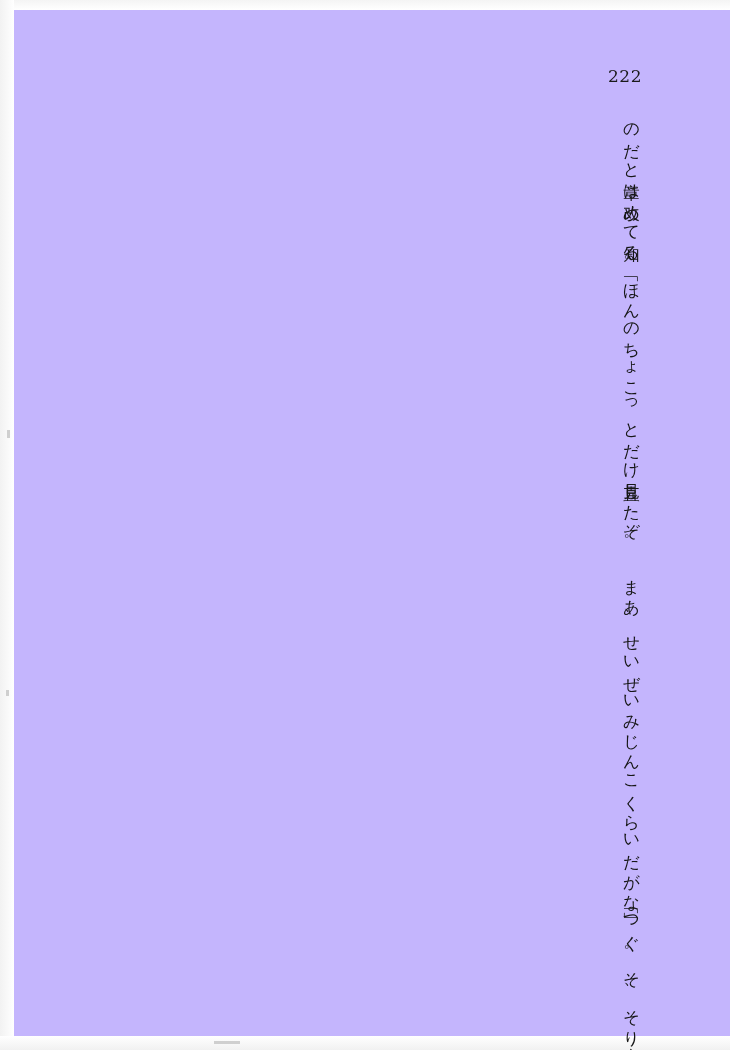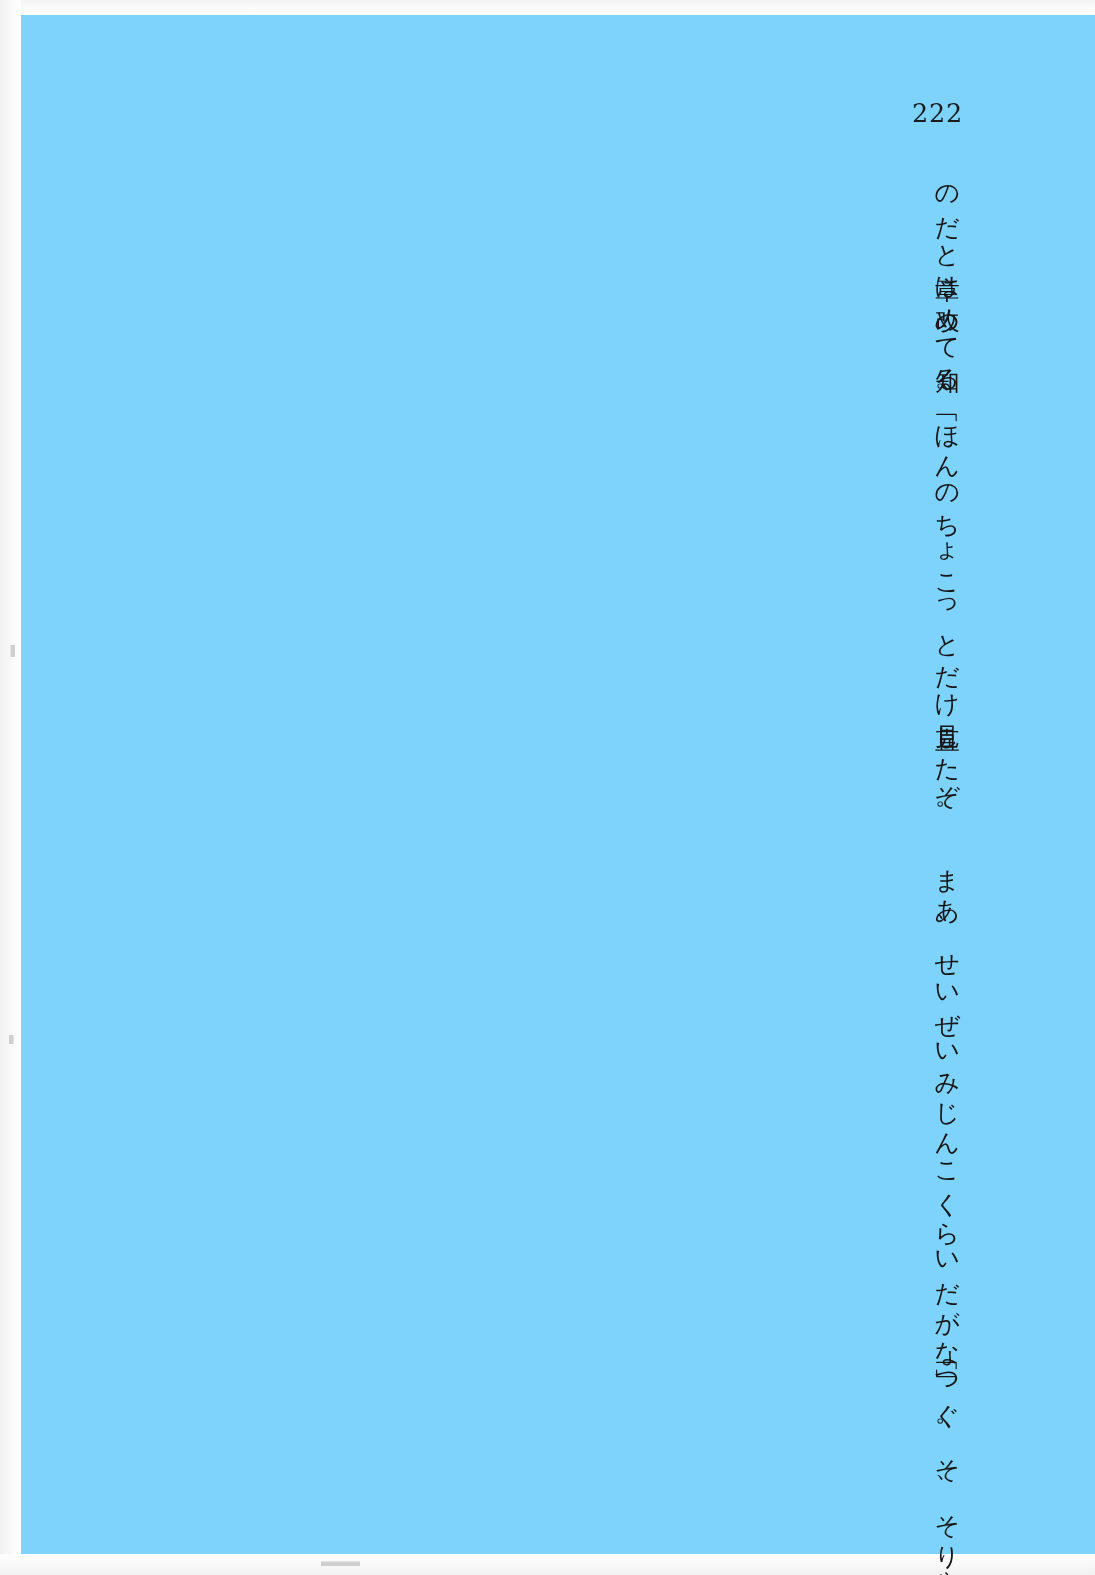--- a/index.html
+++ b/index.html
@@ -11,21 +11,21 @@
     width: 730px;
     height: 1050px;
     overflow: hidden;
     font-family: "DejaVu Serif", "Liberation Serif", serif;
     color: #1a1a1a;
   }
   #page {
     position: relative;
     width: 730px;
     height: 1050px;
-    background: #7dd3fc;
+    background: #c4b5fd;
   }
   #page-number {
     position: absolute;
     top: 66px;
     right: 88px;
     font-size: 17px;
     font-family: "DejaVu Serif", "Liberation Serif", serif;
     letter-spacing: 0.5px;
     color: #1a1a1a;
   }

